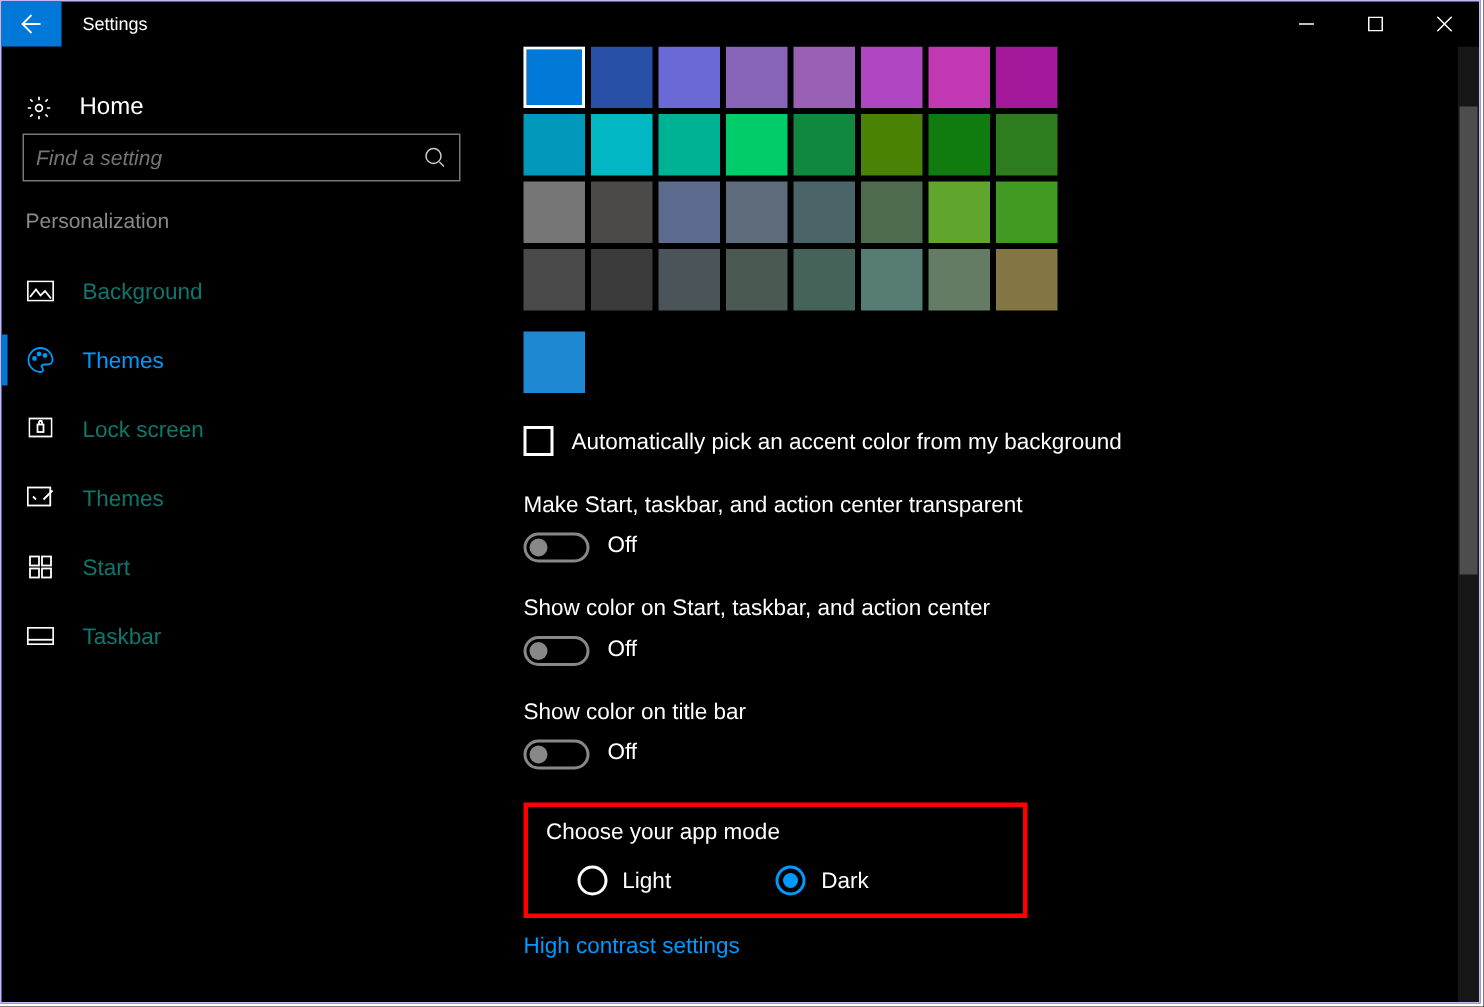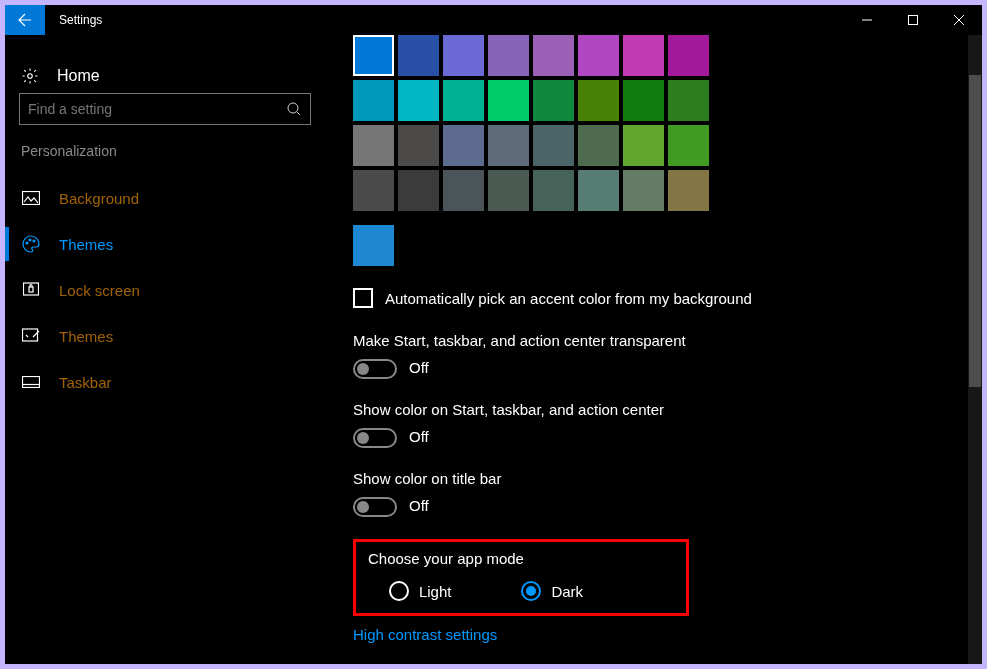--- a/index.html
+++ b/index.html
@@ -1,33 +1,33 @@
 <!DOCTYPE html>
 <html><head>
 <meta charset="utf-8">
 <style>
   * { box-sizing: border-box; margin: 0; padding: 0; font-family: "Segoe UI", sans-serif; }
   body { background: #fff; width: 989px; height: 671px; overflow: hidden; }
-  .window { position: relative; width: 987px; height: 669px; background: #000; border: 5px solid #c4b5fd; }
+  .window { position: relative; width: 987px; height: 669px; background: #000; border: 1px solid #c4b5fd; }
   
   .titlebar { height: 30px; display: flex; align-items: center; color: #fff; font-size: 12px; }
   .back-btn { width: 40px; height: 30px; background: #0078d7; display: flex; align-items: center; justify-content: center; }
   .title-text { padding-left: 14px; }
   .win-controls { margin-left: auto; display: flex; }
   .win-btn { width: 46px; height: 30px; display: flex; align-items: center; justify-content: center; }
   .win-btn svg { stroke: #fff; }
   .content { display: flex; height: calc(100% - 30px); }
   
   .sidebar { width: 320px; padding-top: 4px; color: #fff; }
   .home-row { display: flex; align-items: flex-end; height: 46px; padding-left: 16px; font-size: 16px; }
   .home-row svg { margin-right: 18px; }
   .search-box { margin: 8px 14px 18px 14px; height: 32px; border: 1px solid #777; background: #000; display: flex; align-items: center; padding: 0 8px; }
-  .search-input { flex: 1; background: transparent; border: none; color: #e5e5e5; font-size: 14px; outline: none; }
+  .search-input { flex: 1; background: transparent; border: none; color: #e5e5e5; font-size: 14px; outline: none; font-style: italic; }
   .section-label { padding-left: 16px; color: #8a8a8a; font-size: 14px; margin-bottom: 16px; }
-  .nav-item { display: flex; align-items: center; height: 46px; padding-left: 16px; font-size: 15px; color: #a16207; position: relative; }
+  .nav-item { display: flex; align-items: center; height: 46px; padding-left: 16px; font-size: 15px; color: #0f766e; position: relative; }
   .nav-item.active { color: #0099ff; }
   .nav-item.active::before { content: ""; position: absolute; left: 0; top: 6px; bottom: 6px; width: 4px; background: #0078d7; }
   .nav-item .ico { width: 20px; height: 20px; margin-right: 18px; display: flex; align-items: center; justify-content: center; }
   
   .main { flex: 1; position: relative; color: #fff; padding-left: 28px; padding-right: 20px; overflow: hidden; }
   .scrollbar { position: absolute; right: 0; top: 0; width: 14px; height: 100%; background: #171717; }
   .scrollbar-thumb { position: absolute; right: 1px; top: 40px; width: 12px; height: 312px; background: #4d4d4d; }
   .swatch-grid { display: flex; gap: 4px; margin-bottom: 4px; }
   .swatch { width: 41px; height: 41px; }
   .swatch.selected { outline: 2px solid #fff; outline-offset: -2px; border: 2px solid #000; }
@@ -131,20 +131,31 @@
         <span class="ico">
             <svg width="18" height="16" viewBox="0 0 18 16" fill="none" stroke="#fff" stroke-width="1.2">
               <rect x="0.5" y="1" width="15" height="12"></rect>
               <path d="M11 9l6-6M4 7l2 2"></path>
             </svg>
           </span>
         <span>Themes</span>
       </div>
       <div class="nav-item">
         <span class="ico">
+            <svg width="16" height="16" viewBox="0 0 16 16" fill="none" stroke="#fff" stroke-width="1.2">
+              <rect x="1" y="1" width="6" height="6"></rect>
+              <rect x="9" y="1" width="6" height="6"></rect>
+              <rect x="1" y="9" width="6" height="6"></rect>
+              <rect x="9" y="9" width="6" height="6"></rect>
+            </svg>
+          </span>
+        <span>Start</span>
+      </div>
+      <div class="nav-item">
+        <span class="ico">
             <svg width="18" height="12" viewBox="0 0 18 12" fill="none" stroke="#fff" stroke-width="1.2">
               <rect x="0.5" y="0.5" width="17" height="11"></rect>
               <path d="M0.5 8.5 H17.5"></path>
             </svg>
           </span>
         <span>Taskbar</span>
       </div>
     </div>
 
     <div class="main">

